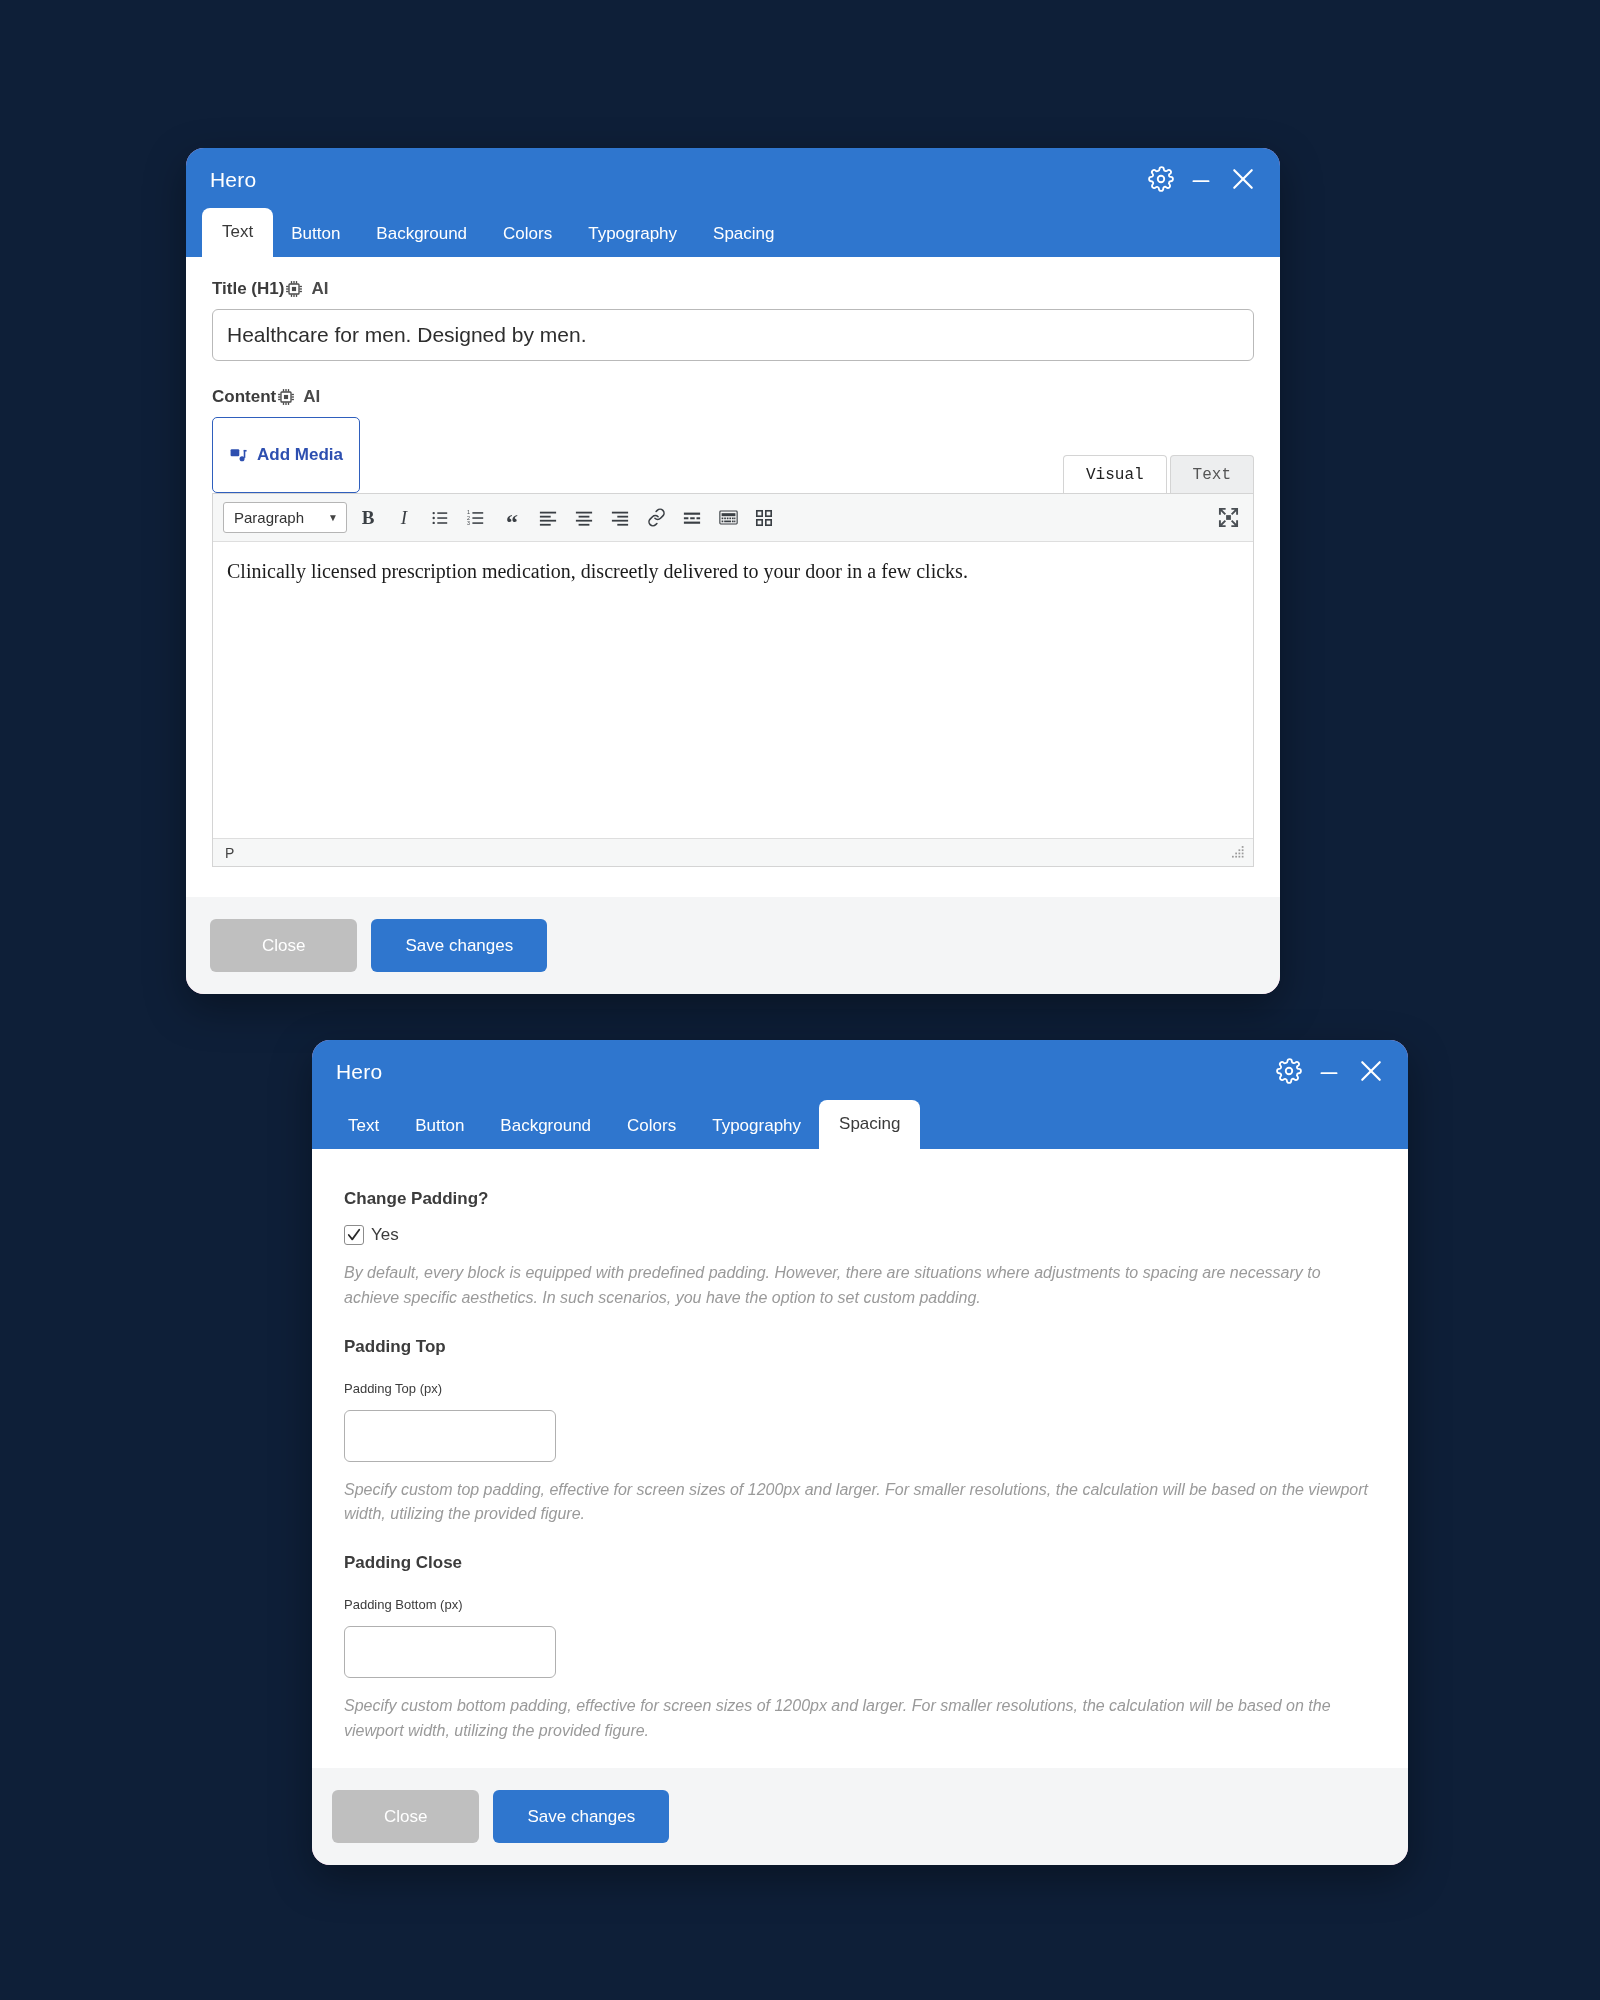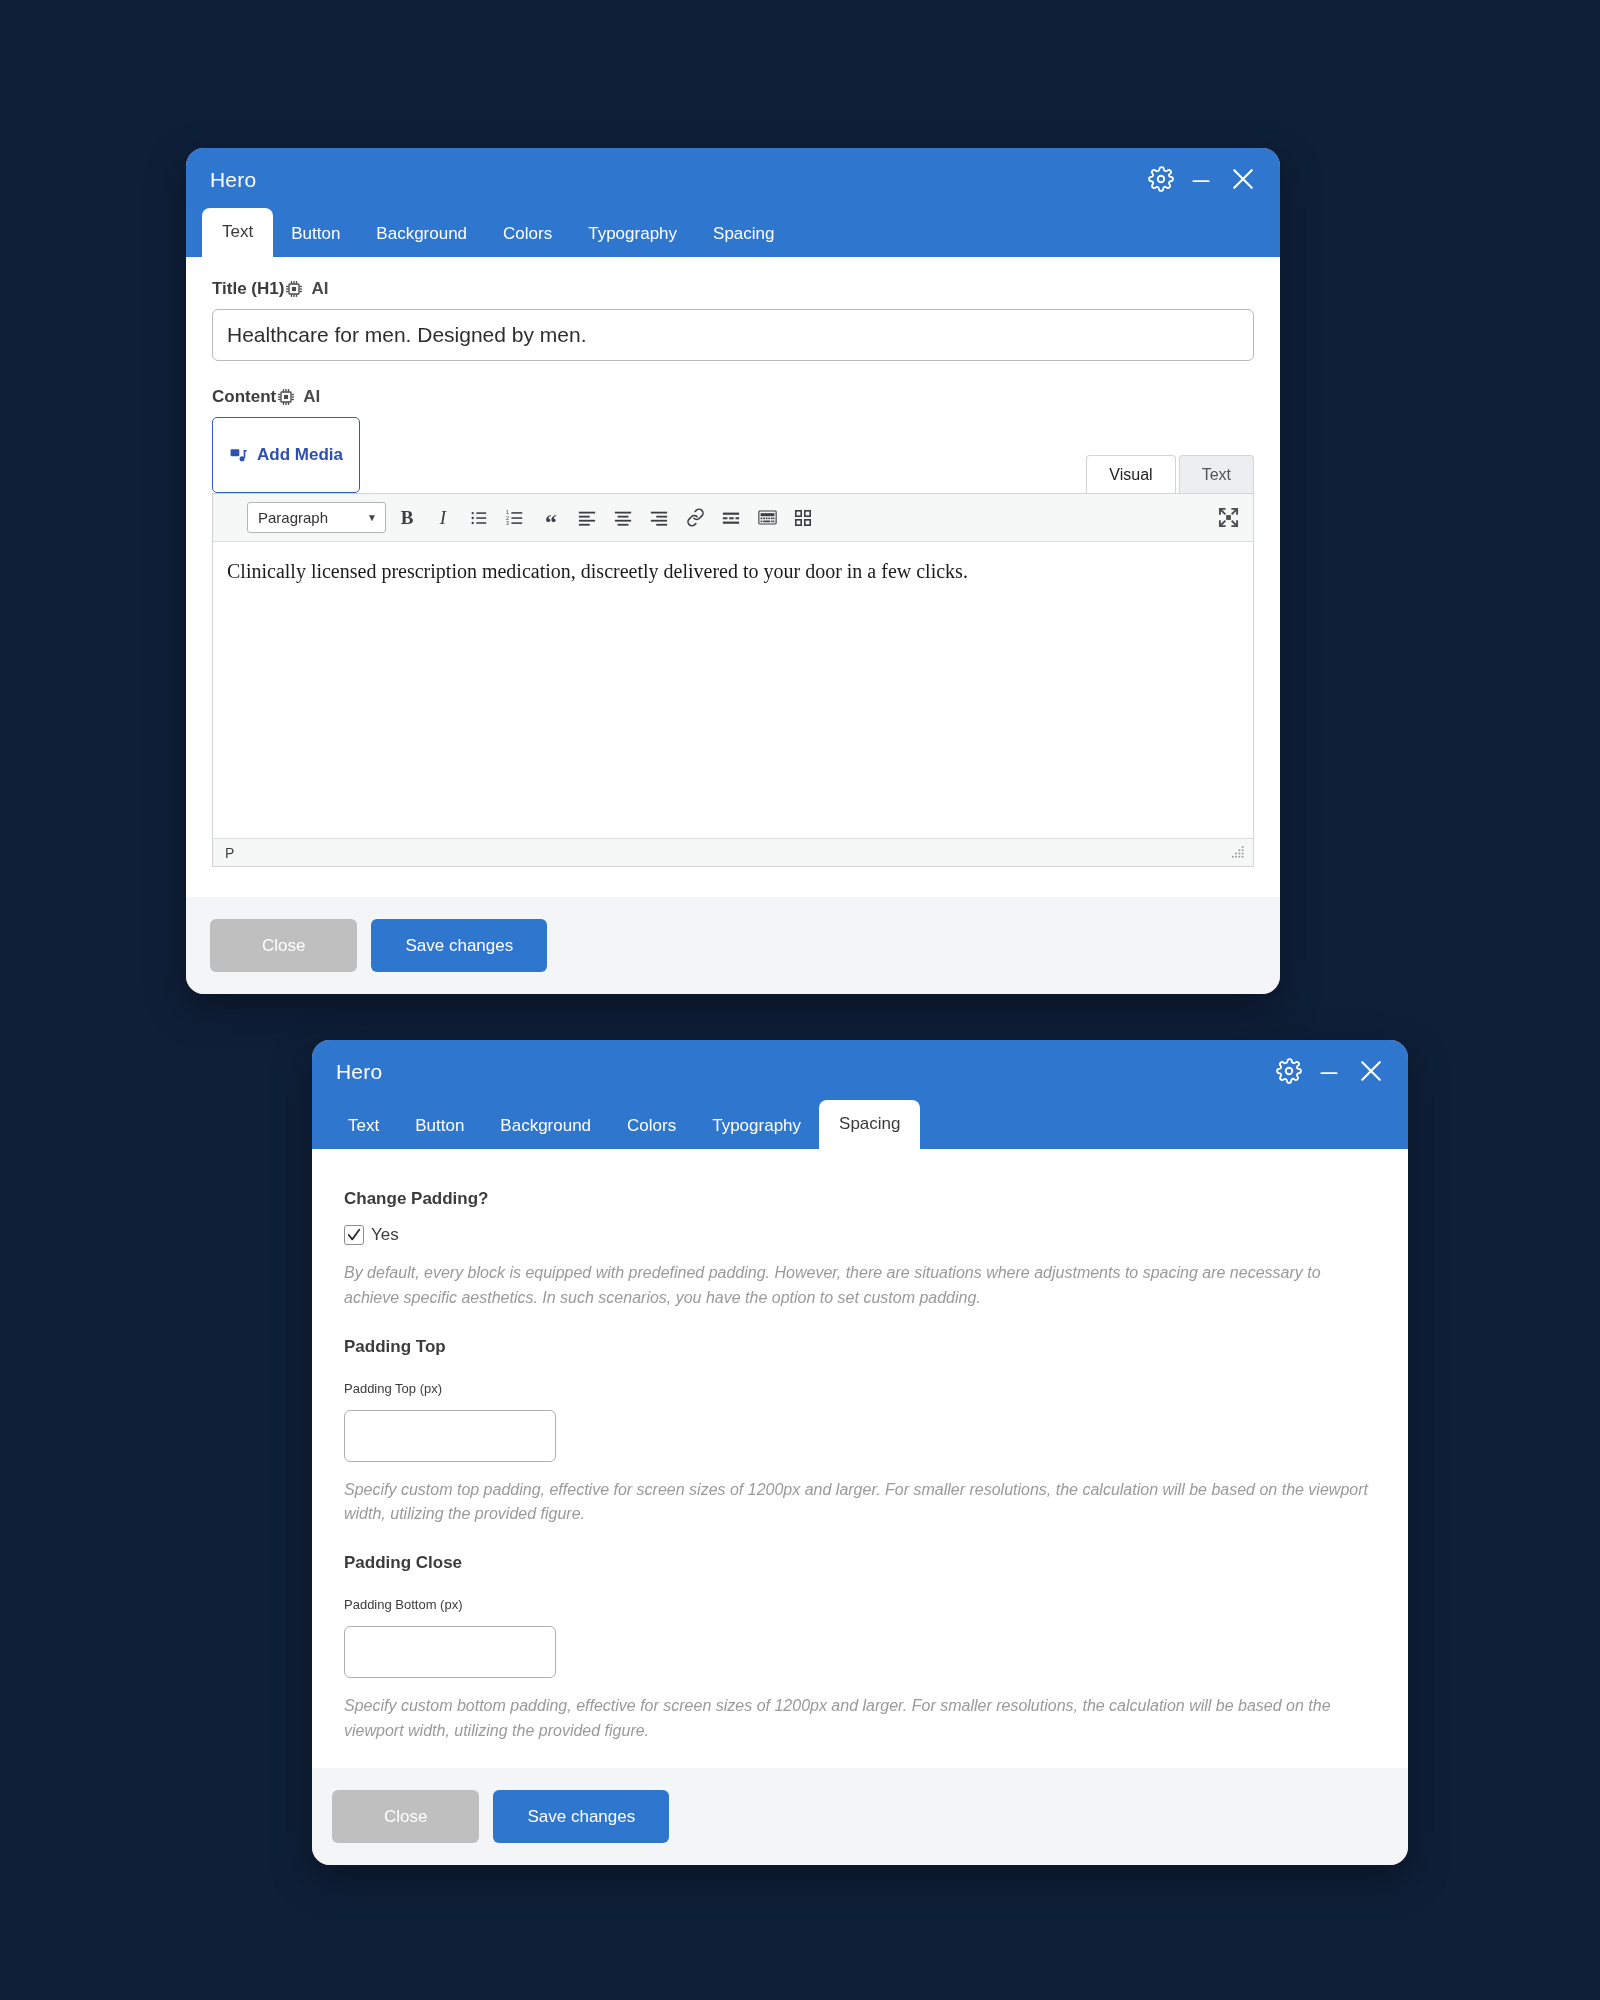--- a/index.html
+++ b/index.html
@@ -142,20 +142,21 @@
   .etab {
     font-size: 16px;
     color: #555;
     padding: 11px 22px 10px;
     border: 1px solid #d4d4d4;
     border-bottom: none;
     background: #edeeef;
     border-radius: 4px 4px 0 0;
     cursor: pointer;
     line-height: 1;
+    font-family: Liberation Mono, monospace;
   }
   .etab.active { background: #ffffff; color: #222; }
 
   .editor-shell {
     border: 1px solid #d4d4d4;
     background: #fff;
   }
   .editor-toolbar {
     display: flex;
     align-items: center;
@@ -168,24 +169,23 @@
   .para-select {
     border: 1px solid #b5b5b5;
     background: #fff;
     border-radius: 3px;
     font-size: 15px;
     color: #333;
     padding: 6px 8px 6px 10px;
     display: flex;
     align-items: center;
     justify-content: space-between;
-    width: 139px;
+    width: 124px;
     cursor: pointer;
     font-family: "Liberation Sans", sans-serif;
-    margin-left: 24px;
   }
   .para-select .caret { font-size: 10px; color: #444; }
   .tbtn {
     width: 30px; height: 30px;
     display: flex; align-items: center; justify-content: center;
     cursor: pointer; color: #3a3f44;
     border-radius: 3px;
   }
   .tbtn.bold { font-weight: bold; font-size: 19px; font-family: "Liberation Serif", serif; }
   .tbtn.italic { font-style: italic; font-size: 19px; font-family: "Liberation Serif", serif; }

